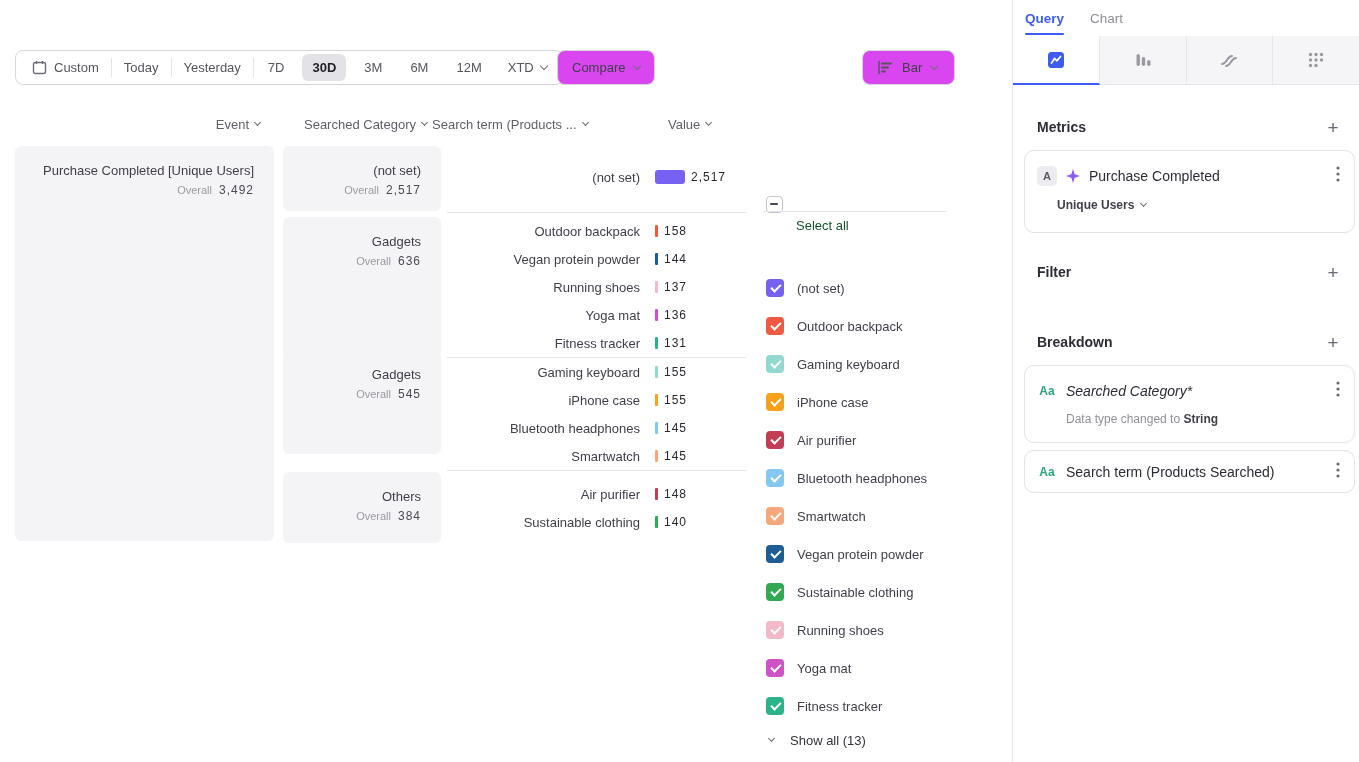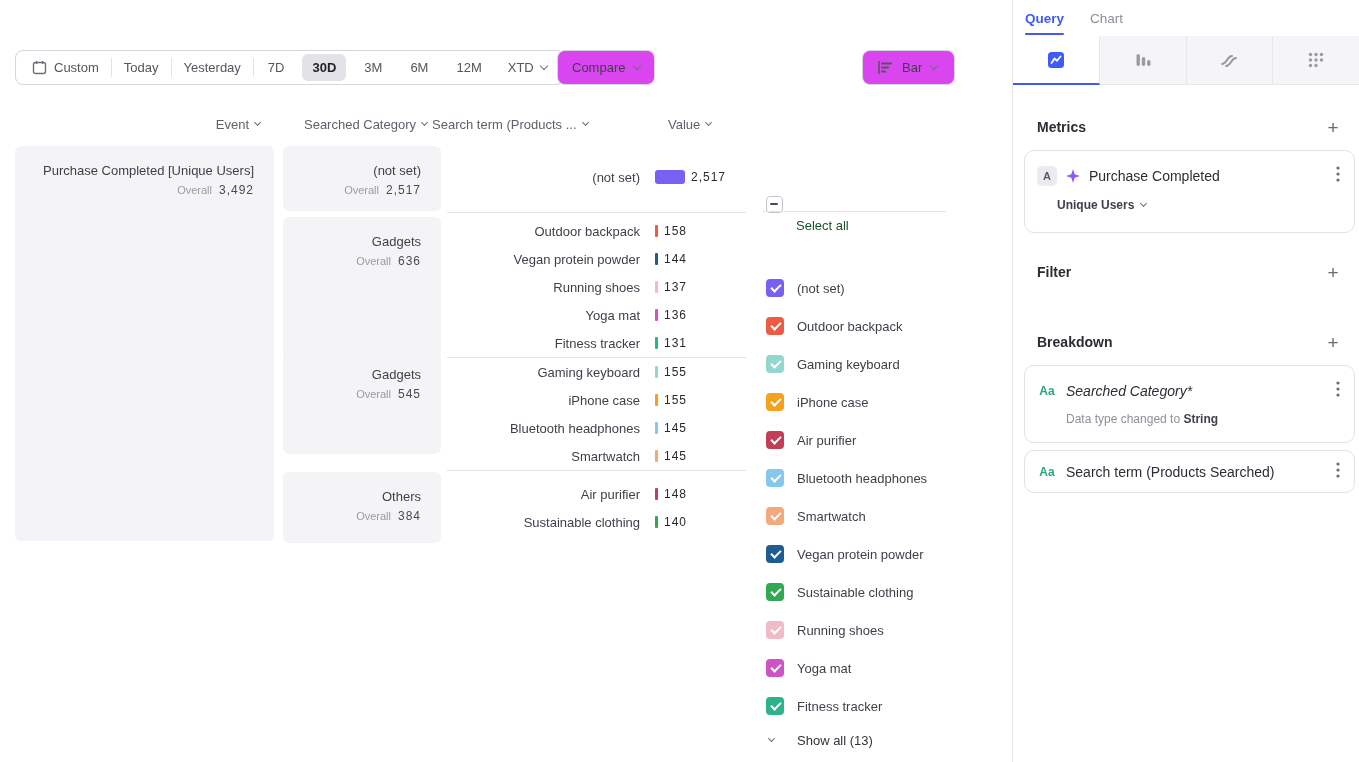--- a/index.html
+++ b/index.html
@@ -57,21 +57,21 @@
   .cb-ind::after { content:""; position:absolute; left:3px; top:6.5px; width:8px; height:2px; background:#4a4a55; border-radius:1px; }
   .select-all .sa-label { font-size:13px; color:#14532d;margin-top:43px; }
   .legend-div { position:absolute; left:763px; top:211px; width:183px; height:1px; background:#e4e4e8; }
   .legend-label { position:absolute; left:768px; top:228px; width:140px; font-size:12px; color:#8f8f99; line-height:16px; }
   #legend-items { position:absolute; left:766px; top:269px; }
   .litem { height:38px; display:flex; align-items:center; gap:13px; cursor:pointer; }
   .cb { width:18px; height:18px; border-radius:4px; position:relative; flex:none; }
   .cb::after { content:""; position:absolute; left:6.5px; top:3px; width:4px; height:8px;
     border-right:2px solid #fff; border-bottom:2px solid #fff; transform:rotate(45deg); }
   .litem .llabel { font-size:13px; color:#3f3f4a; }
-  .show-all { position:absolute; left:769px; top:733px; display:flex; align-items:center; gap:23px;
+  .show-all { position:absolute; left:769px; top:733px; display:flex; align-items:center; gap:16px;
     font-size:13px; color:#33333c; font-weight:500; cursor:pointer; }
 
   
   .v-divider { position:absolute; left:1012px; top:0; width:1px; height:762px; background:#e7e7ea; }
   .side-tabs { position:absolute; left:1013px; top:0; width:346px; height:36px; display:flex;
     align-items:stretch; padding-left:12px; gap:26px; }
   .tab { font-size:13.5px; display:flex; align-items:center; position:relative; cursor:pointer; }
   .tab.active { color:#3f5bf6; font-weight:700; }
   .tab.active::after { content:""; position:absolute; bottom:1px; left:0; width:100%; height:2px;
     background:#3f5bf6; border-radius:1px; }

